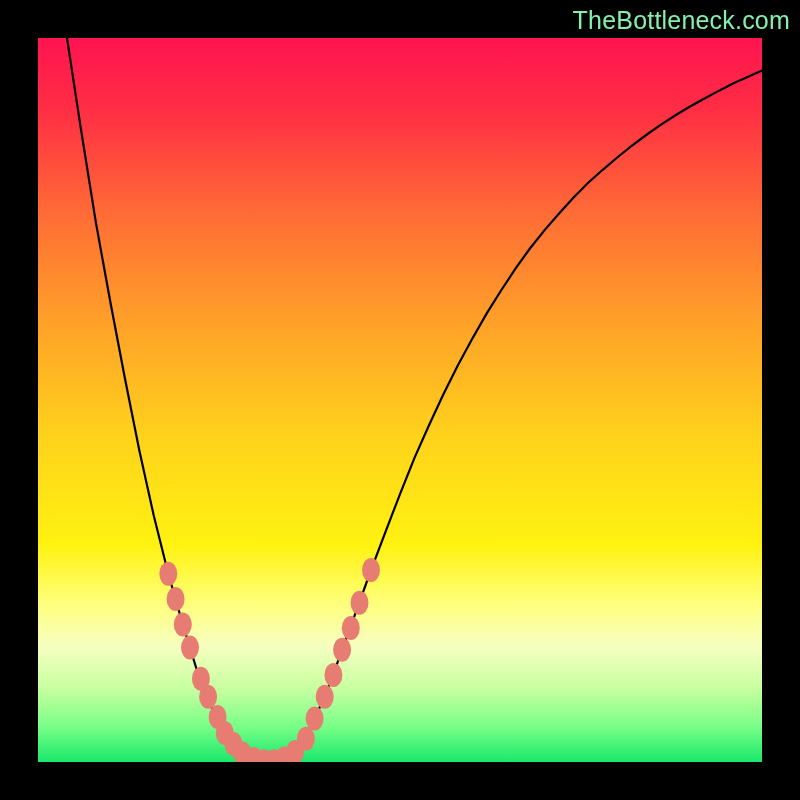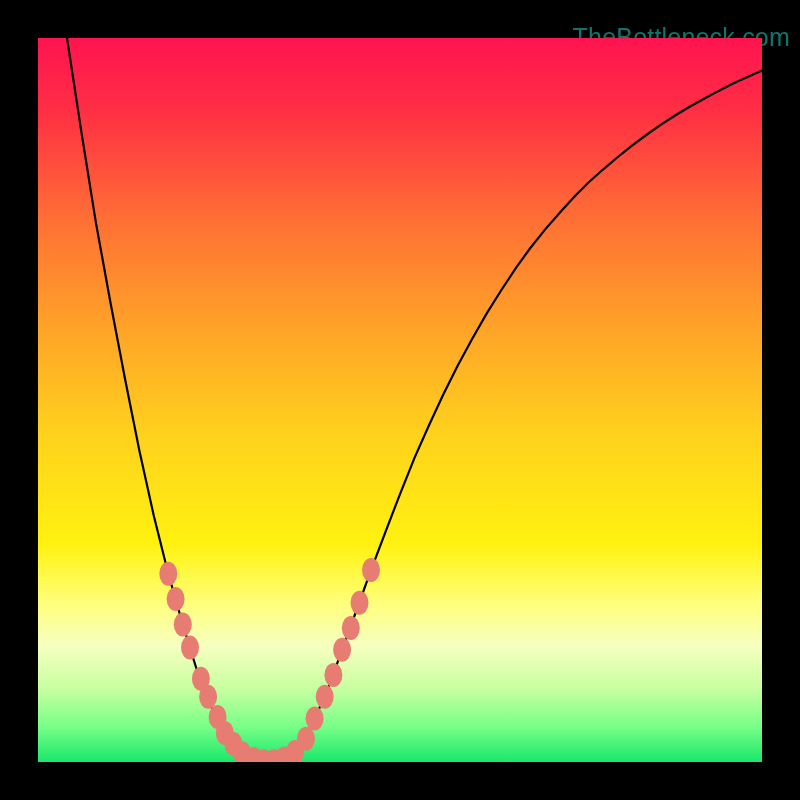--- a/index.html
+++ b/index.html
@@ -21,23 +21,23 @@
   }
   .plot {
     position: absolute;
     top: 38px;
     left: 38px;
     width: 724px;
     height: 724px;
   }
   .watermark {
     position: absolute;
-    top: 23px;
+    top: 6px;
     right: 10px;
-    color: #0f766e;
+    color: #86efac;
     font-size: 25px;
     letter-spacing: 0.2px;
     font-weight: 400;
     user-select: none;
   }
 </style>
 </head>
 <body>
 
 <div class="frame">

